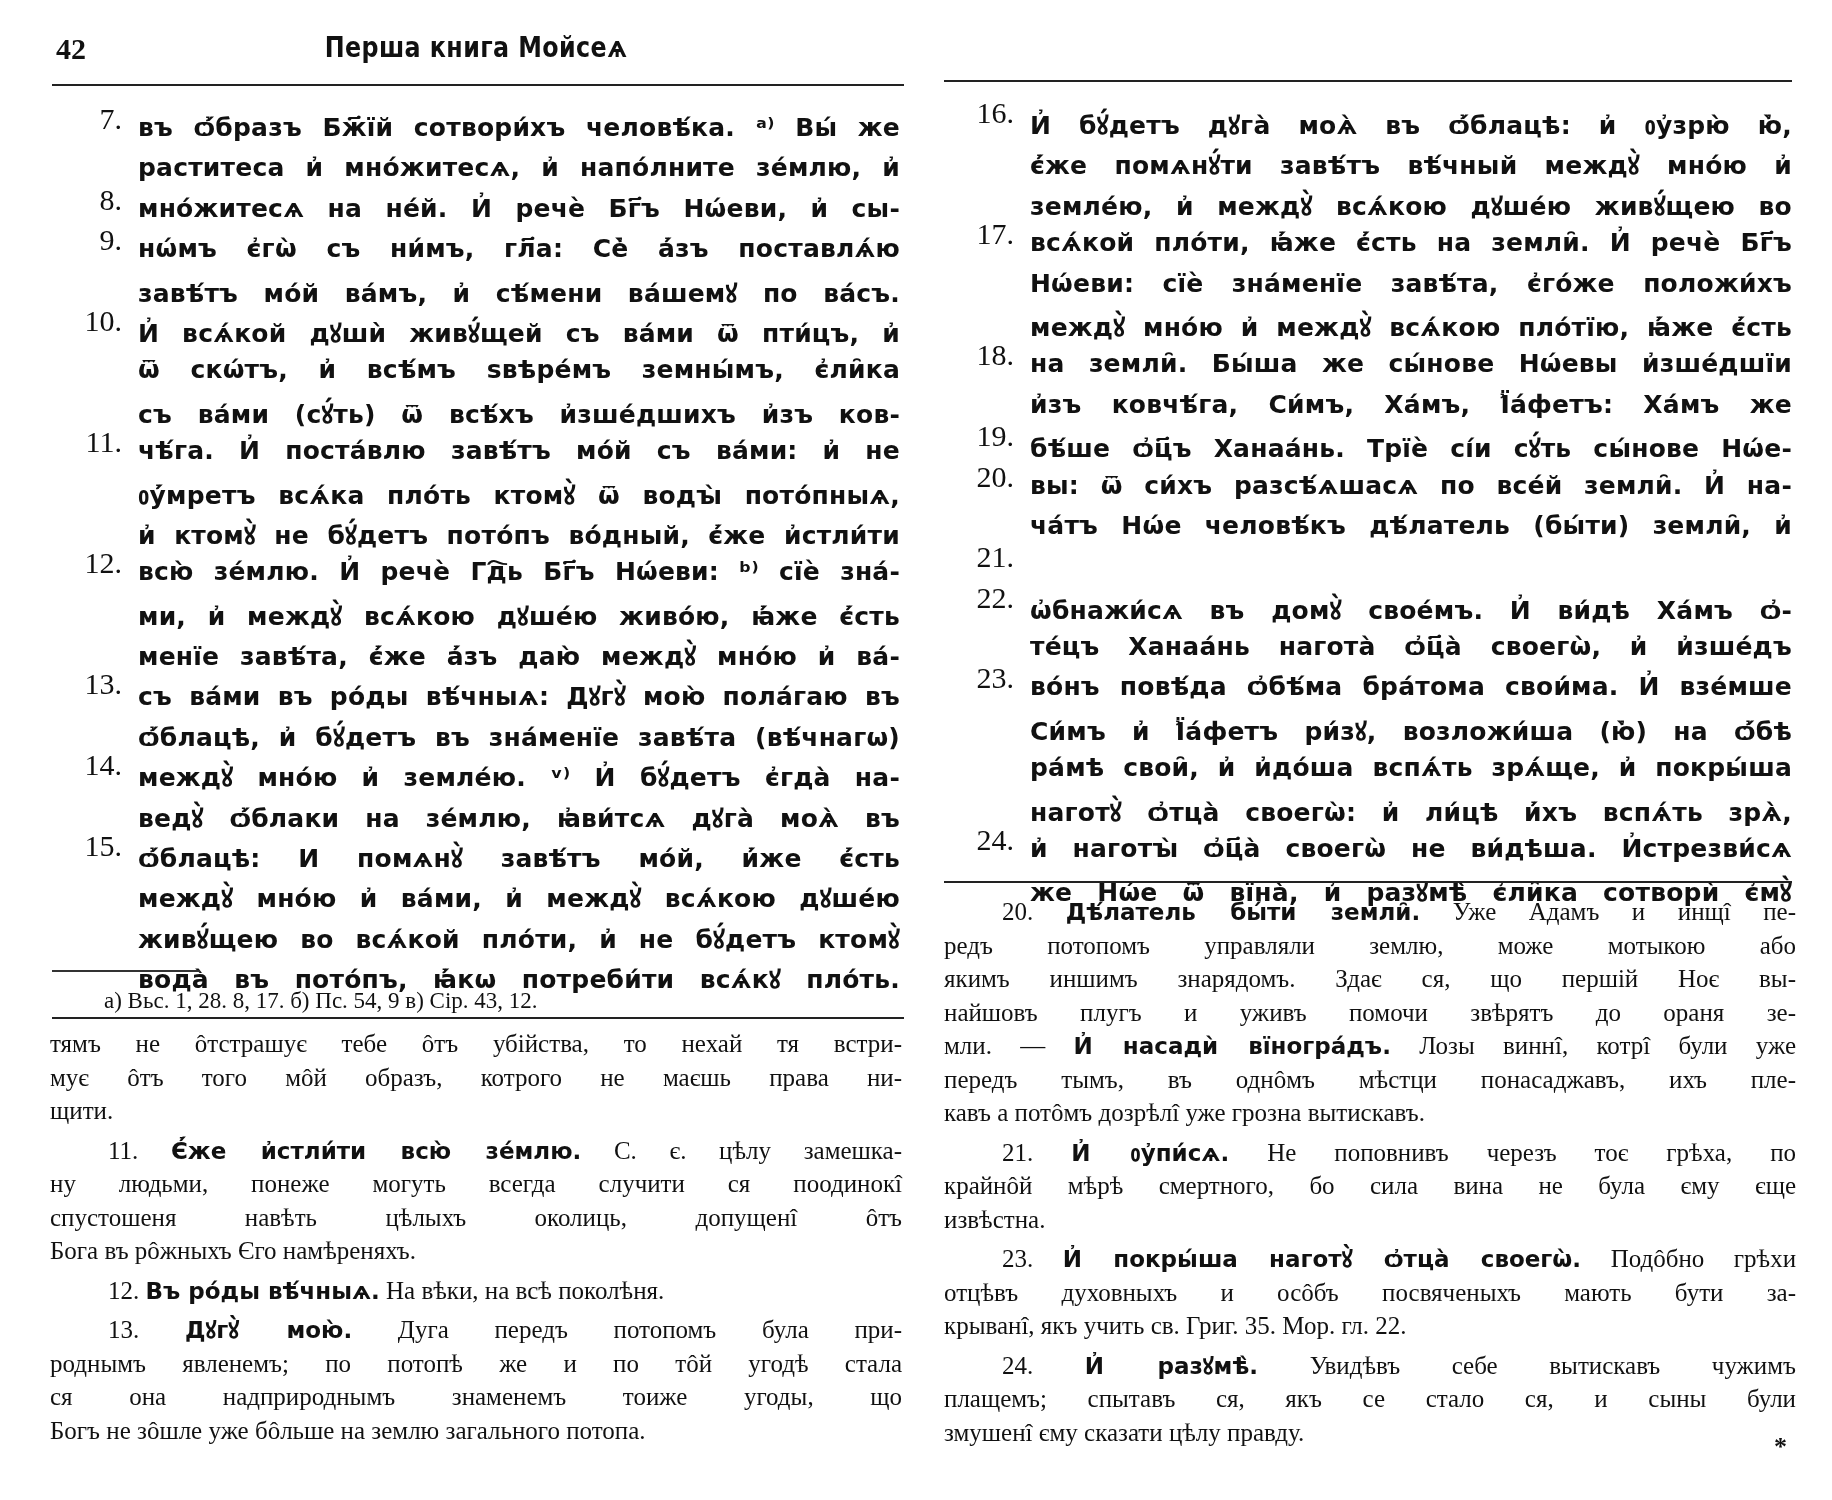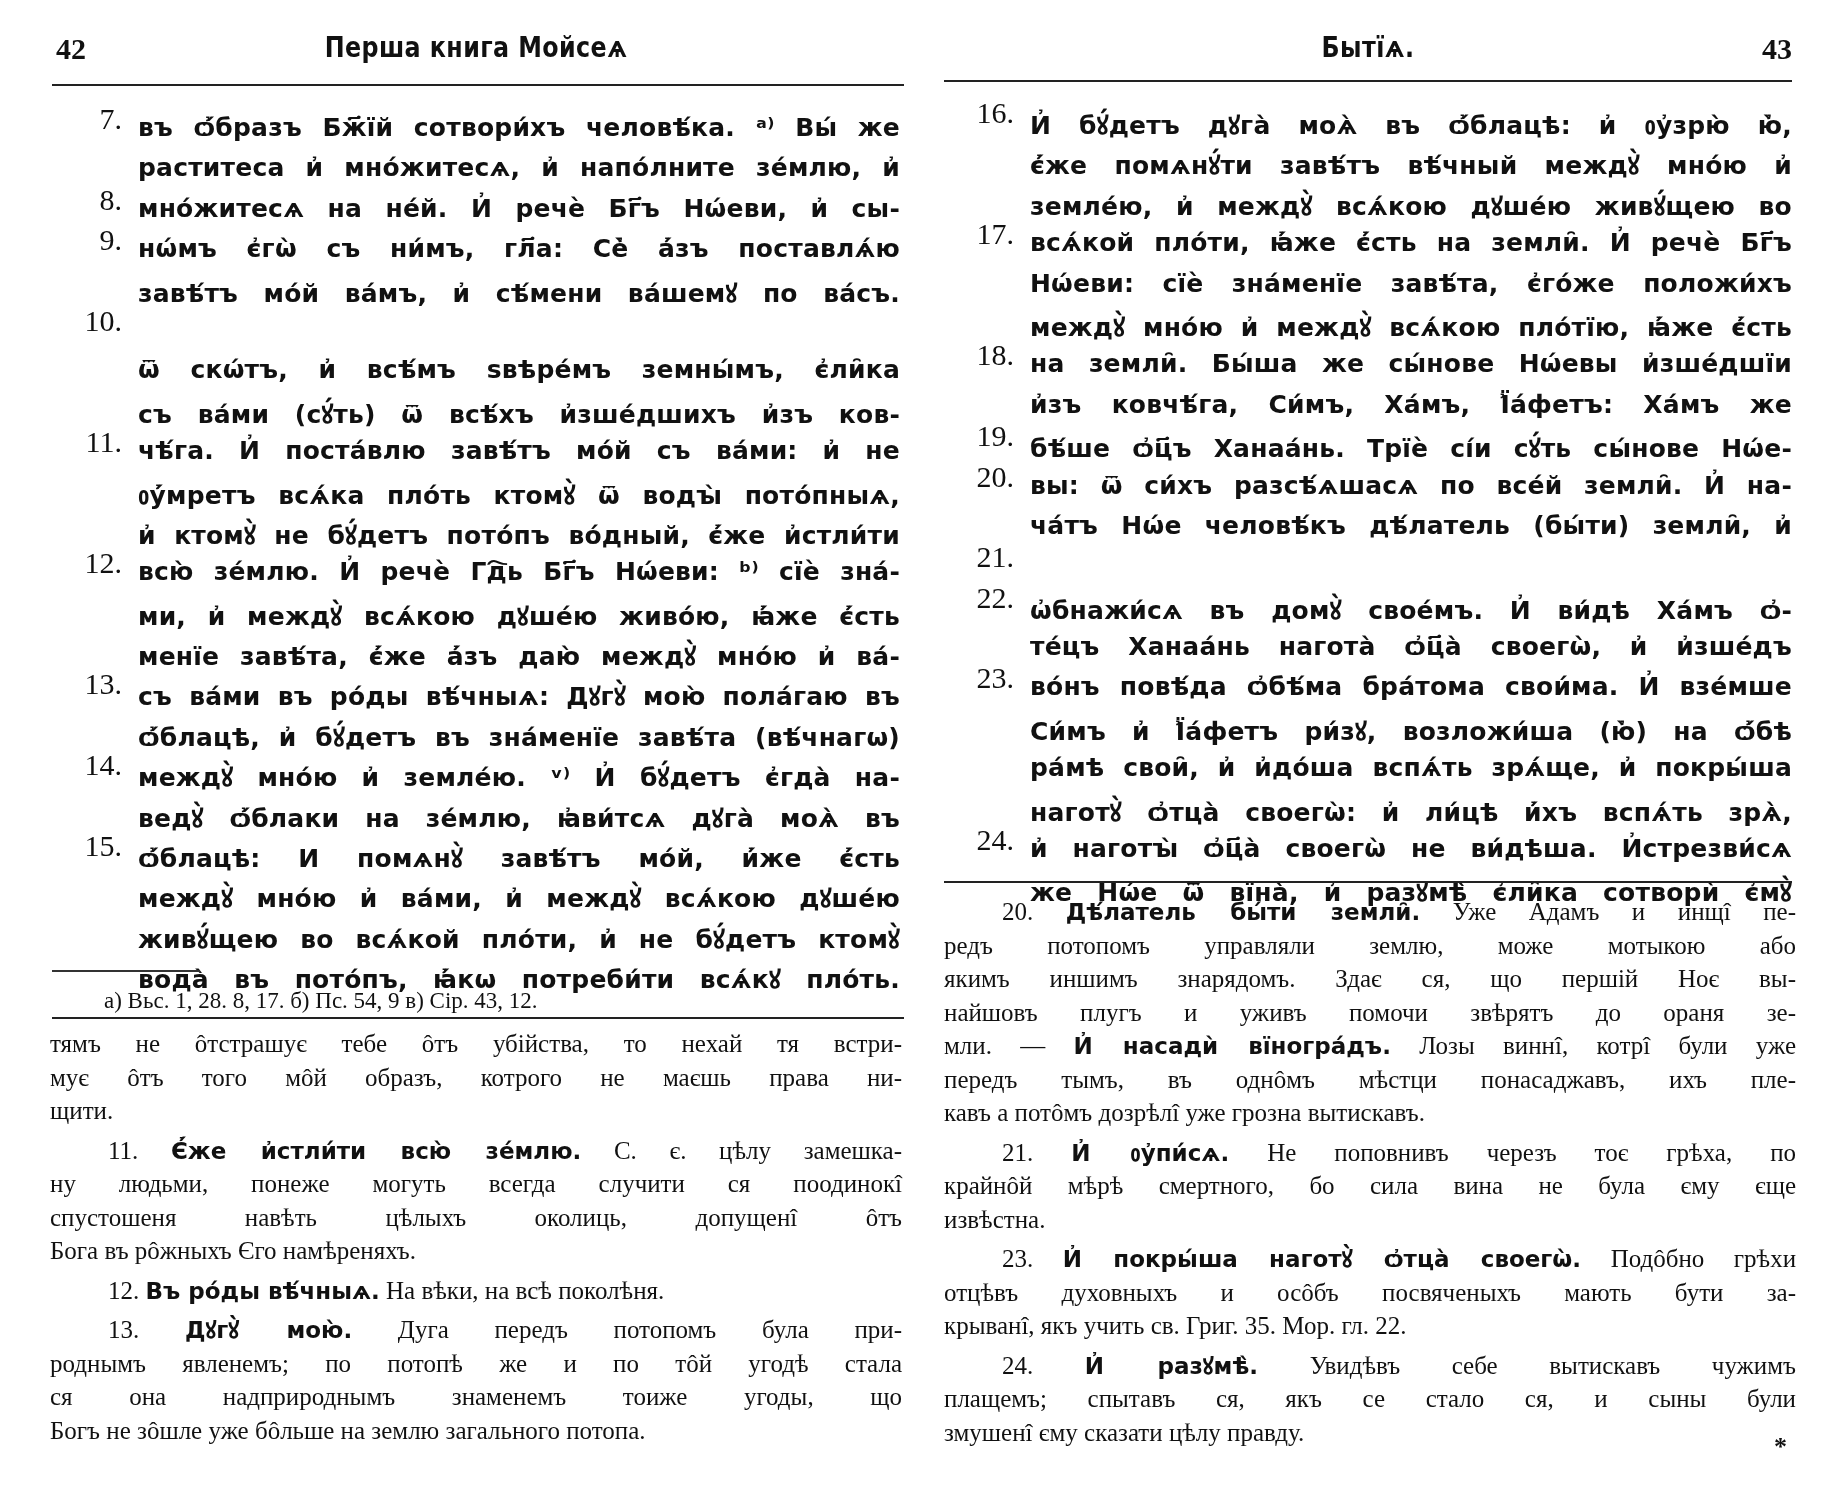--- a/index.html
+++ b/index.html
@@ -59,20 +59,21 @@
       <div class="vline">
         <span class="vnum">9.</span>
         <span class="vtext">нѡ́мъ є҆гѡ̀ съ ни́мъ, гл҃а: Се҆̀ а҆́зъ поставлѧ́ю</span>
       </div>
       <div class="vline">
         <span class="vnum"></span>
         <span class="vtext">завѣ́тъ мо́й ва́мъ, и҆ сѣ́мени ва́шемꙋ по ва́съ.</span>
       </div>
       <div class="vline">
         <span class="vnum">10.</span>
+        <span class="vtext">И҆ всѧ́кой дꙋшѝ живꙋ́щей съ ва́ми ѿ пти́цъ, и҆</span>
       </div>
       <div class="vline">
         <span class="vnum"></span>
         <span class="vtext">ѿ скѡ́тъ, и҆ всѣ́мъ ѕвѣре́мъ земны́мъ, є҆ли̑ка</span>
       </div>
       <div class="vline">
         <span class="vnum"></span>
         <span class="vtext">съ ва́ми (сꙋ́ть) ѿ всѣ́хъ и҆зше́дшихъ и҆зъ ков-</span>
       </div>
       <div class="vline">
@@ -155,24 +156,20 @@
       <div class="cpara">
         <div class="cline indent"><span>13.</span> <span class="slav">Дꙋгꙋ̀ мою̀.</span> <span>Дуга передъ потопомъ була при-</span></div>
         <div class="cline"><span>роднымъ явленемъ; по потопѣ же и по тôй угодѣ стала</span></div>
         <div class="cline"><span>ся она надприроднымъ знаменемъ тоиже угоды, що</span></div>
         <div class="cline last"><span>Богъ не зôшле уже бôльше на землю загального потопа.</span></div>
       </div>
     </div>
 </div>
 
 <div class="page right">
-  <div class="header">
-    <div class="htitle">Бытїѧ.</div>
-    <span class="pnum">43</span>
-  </div>
   <div class="rule" style="left:28px; top:80px; width:848px;"></div>
 
   <div class="verses" id="right-verses">
       <div class="vline">
         <span class="vnum">16.</span>
         <span class="vtext">И҆ бꙋ́детъ дꙋга̀ моѧ̀ въ ѻ҆́блацѣ: и҆ ᲂу҆зрю̀ ю҆̀,</span>
       </div>
       <div class="vline">
         <span class="vnum"></span>
         <span class="vtext">є҆́же помѧнꙋ́ти завѣ́тъ вѣ́чный междꙋ̀ мно́ю и҆</span>

